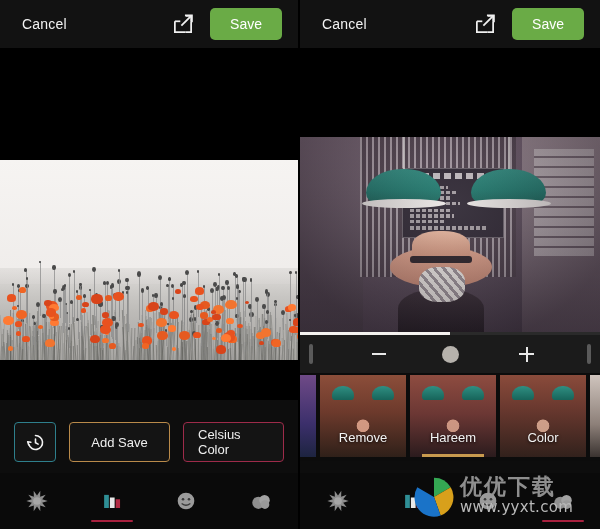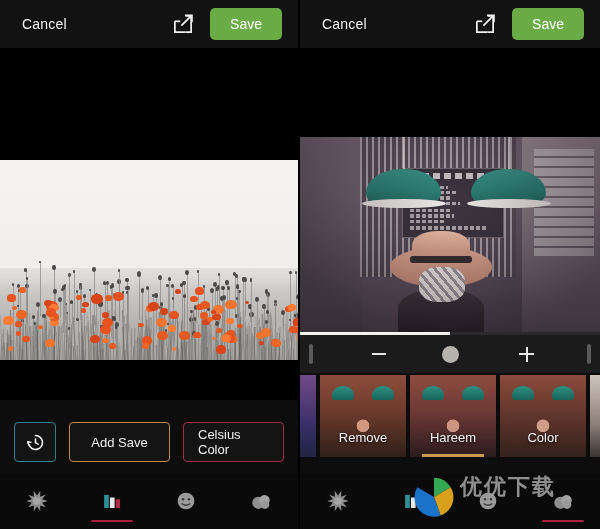--- a/index.html
+++ b/index.html
@@ -1128,15 +1128,16 @@
         </div>
       </div>
 
     <div class="watermark">
       <svg class="wm-logo" viewBox="0 0 100 100">
         <path d="M50 6 A44 44 0 0 1 88 28 L50 50 Z" fill="#34a853"></path>
         <path d="M88 28 A44 44 0 0 1 65 92 L50 50 Z" fill="#d8a01b"></path>
         <path d="M65 92 A44 44 0 0 1 12 28 L50 50 Z" fill="#1a73c8"></path>
       </svg>
       <div class="wm-cn">优优下载</div>
+      <div class="wm-url">www.yyxt.com</div>
     </div>
   </div>
 </div>
 
 </body></html>

